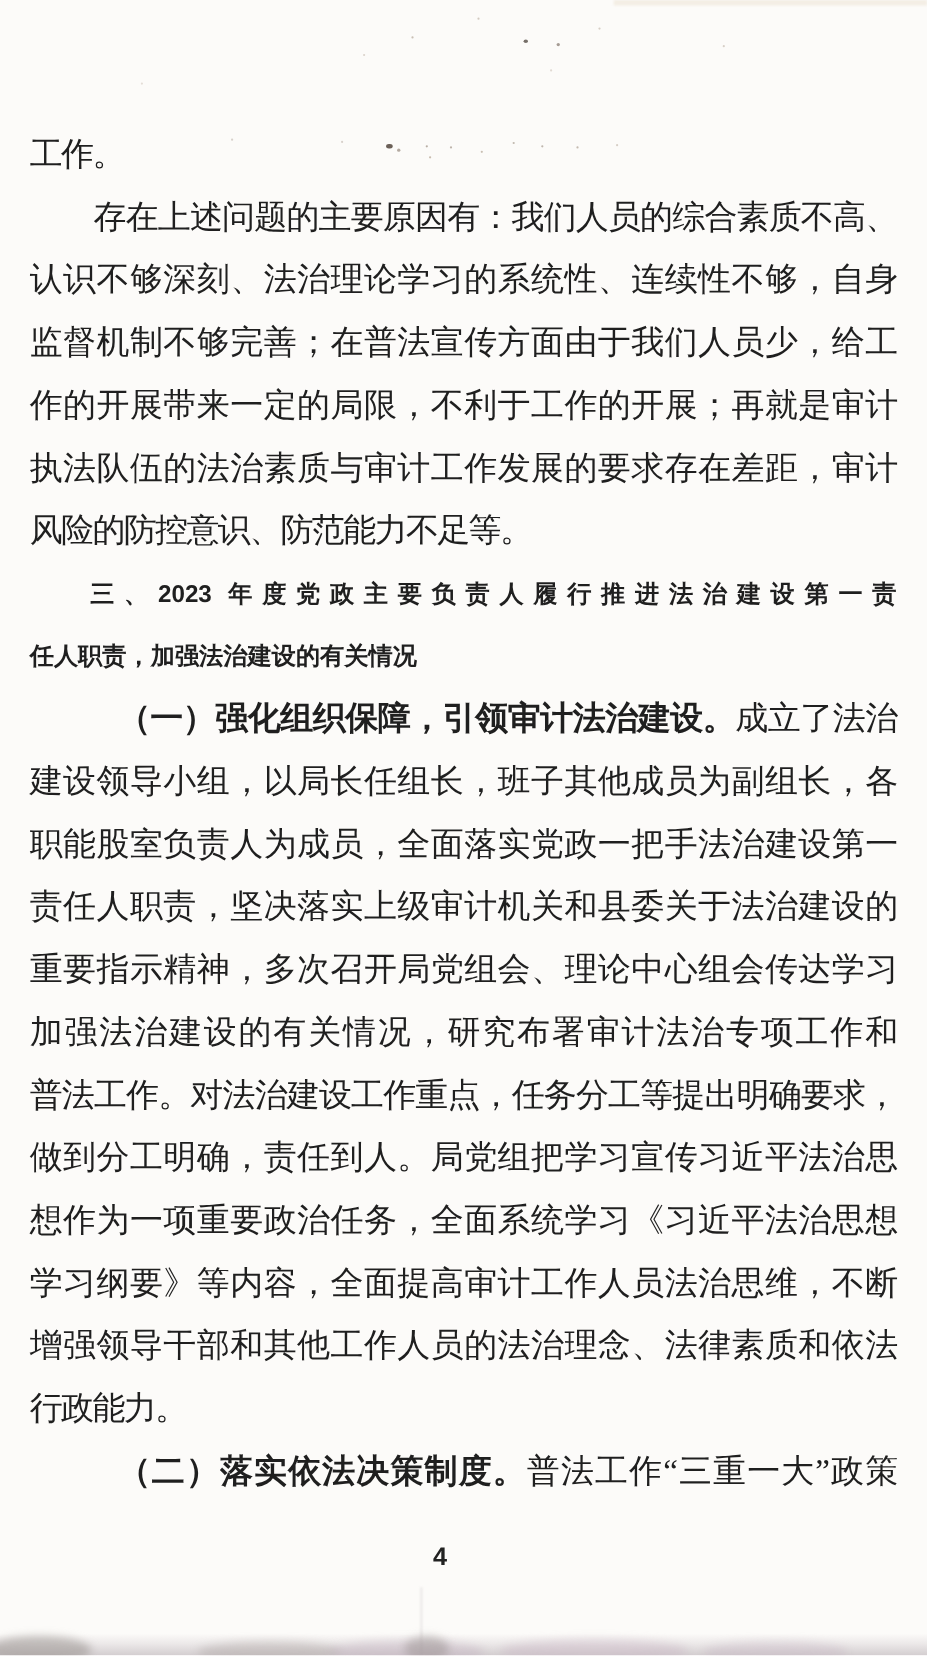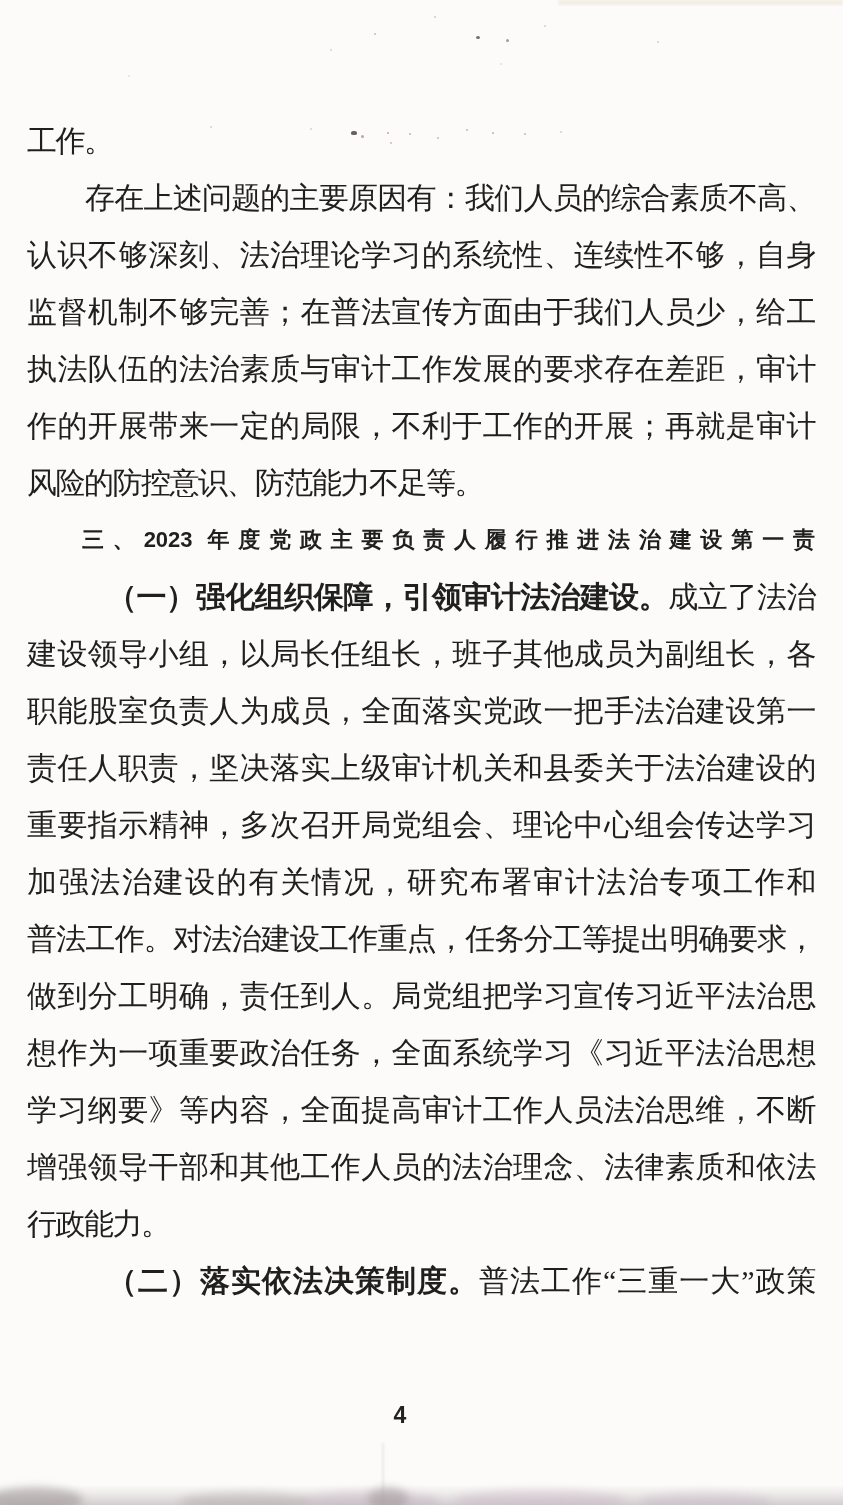--- a/index.html
+++ b/index.html
@@ -86,25 +86,26 @@
   <div class="speck" style="left:500px;top:63px;width:2px;height:2px;background:rgba(176,158,140,0.35);"></div>
   <div class="speck" style="left:128px;top:75px;width:2px;height:2px;background:rgba(184,168,152,0.35);"></div>
 
   <div class="edge-top"></div>
 
   <main class="textcol">
     <div class="ln">工作。</div>
     <div class="ln ind fill">存在上述问题的主要原因有：我们人员的综合素质不高、</div>
     <div class="ln fill">认识不够深刻、法治理论学习的系统性、连续性不够，自身</div>
     <div class="ln fill">监督机制不够完善；在普法宣传方面由于我们人员少，给工</div>
+    <div class="ln fill">作的开展带来一定的局限，不利于工作的开展；再就是审计</div>
     <div class="ln fill">执法队伍的法治素质与审计工作发展的要求存在差距，审计</div>
-    <div class="ln fill">作的开展带来一定的局限，不利于工作的开展；再就是审计</div>
     <div class="ln">风险的防控意识、防范能力不足等。</div>
 
     <div class="ln head indh fill">三、2023 年度党政主要负责人履行推进法治建设第一责</div>
+    <div class="ln head">任人职责，加强法治建设的有关情况</div>
 
     <div class="ln inds fill"><span class="lead">（一）强化组织保障，引领审计法治建设。</span><span>成立了法治</span></div>
 
     <div class="ln fill">建设领导小组，以局长任组长，班子其他成员为副组长，各</div>
     <div class="ln fill">职能股室负责人为成员，全面落实党政一把手法治建设第一</div>
     <div class="ln fill">责任人职责，坚决落实上级审计机关和县委关于法治建设的</div>
     <div class="ln fill">重要指示精神，多次召开局党组会、理论中心组会传达学习</div>
     <div class="ln fill">加强法治建设的有关情况，研究布署审计法治专项工作和</div>
     <div class="ln fill">普法工作。对法治建设工作重点，任务分工等提出明确要求，</div>
     <div class="ln fill">做到分工明确，责任到人。局党组把学习宣传习近平法治思</div>

